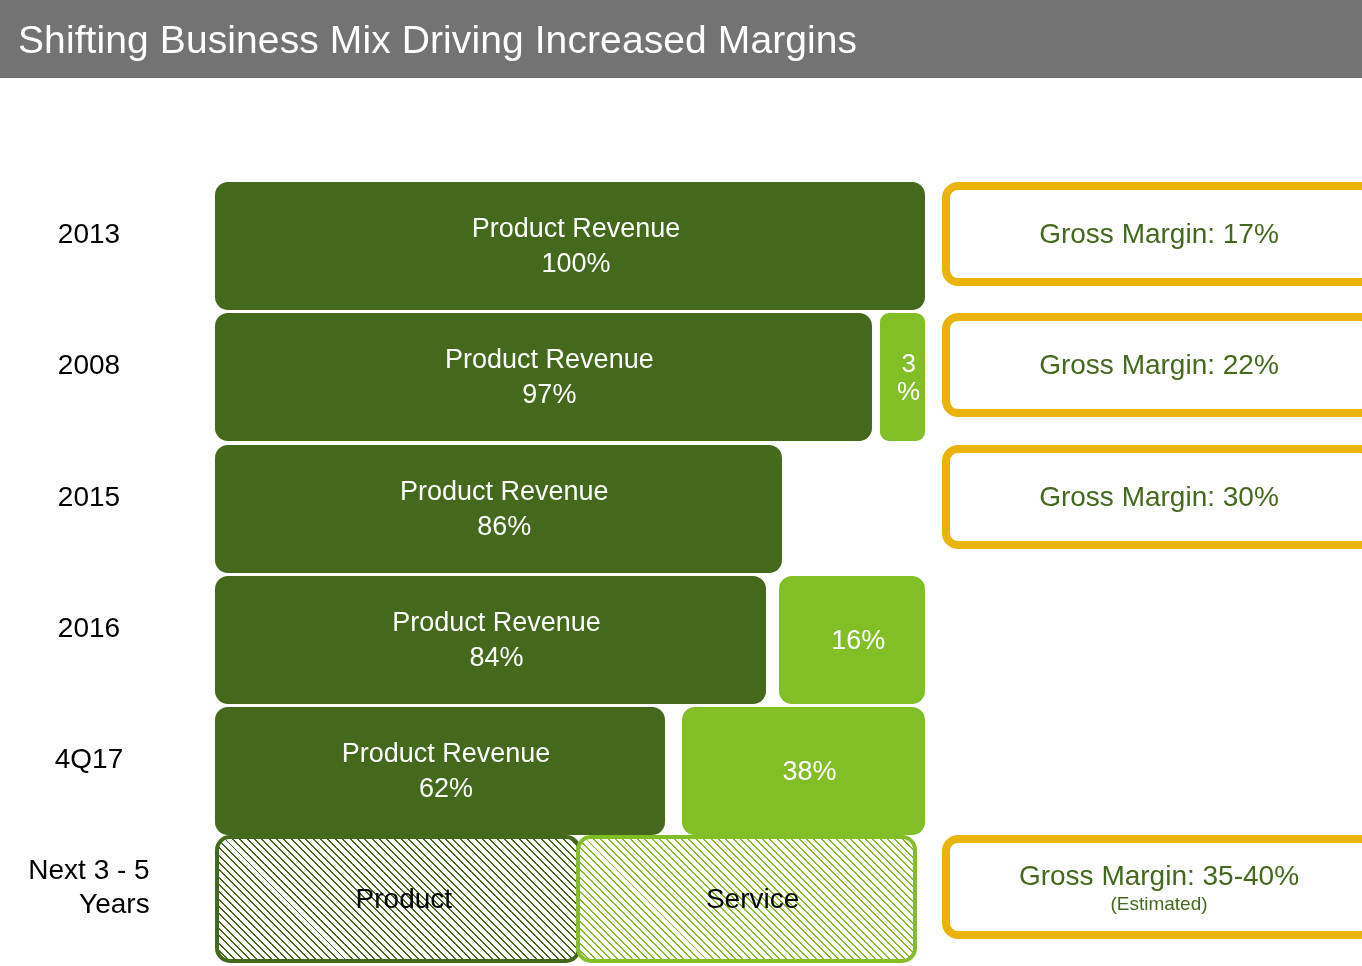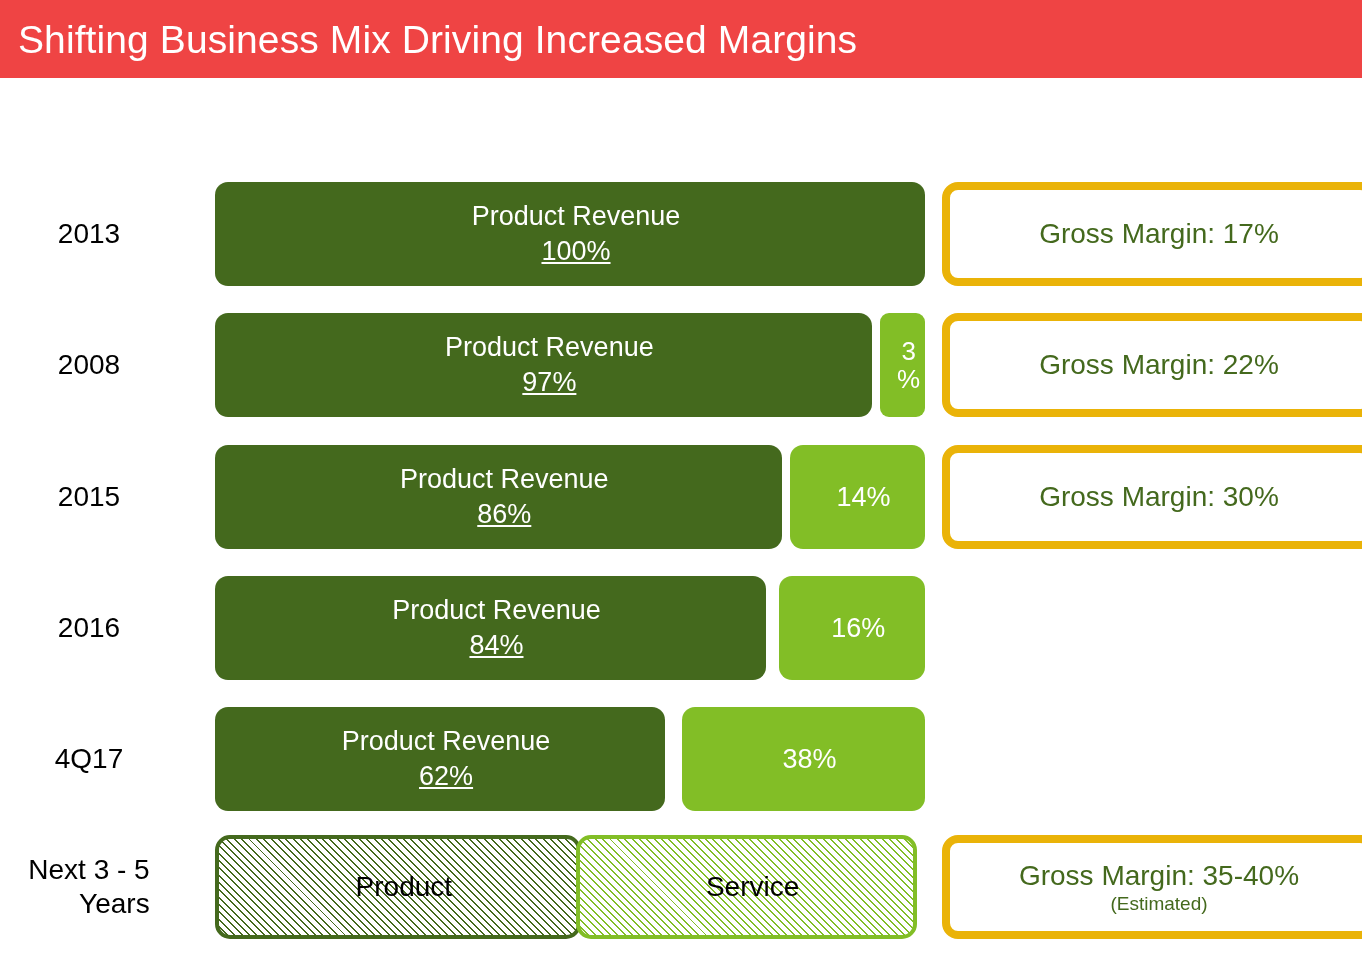--- a/index.html
+++ b/index.html
@@ -15,21 +15,21 @@
     position: relative;
   }
 
   
   .header-bar {
     position: absolute;
     left: 0;
     top: 0;
     width: 1362px;
     height: 78px;
-    background: #ef4444;
+    background: #737373;
     box-sizing: border-box;
   }
   .header-title {
     position: absolute;
     left: 18px;
     top: 50%;
     transform: translateY(-50%);
     color: #ffffff;
     font-size: 39px;
     font-weight: normal;
@@ -75,21 +75,21 @@
   .bar-track {
     position: absolute;
     left: 215px;
     top: 0;
     width: 710px;
     height: 104px;
   }
   .seg {
     position: absolute;
     top: 0;
-    height: 104px;
+    height: 128px;
     box-sizing: border-box;
     border-radius: 13px;
     display: flex;
     flex-direction: column;
     align-items: center;
     justify-content: center;
     color: #ffffff;
     font-size: 27px;
     line-height: 1.28;
     text-align: center;
@@ -97,21 +97,21 @@
     padding-left: 12px;
   }
   .seg-product {
     background: #44691d;
     left: 0;
   }
   .seg-service {
     background: #82be26;
     right: 0;
   }
-  .seg .line2 { display: block; text-decoration: underline; }
+  .seg .line2 { display: block; }
 
   
   .seg.narrow {
     font-size: 26px;
     line-height: 1.08;
     border-radius: 9px;
   }
 
   
   .seg-hatch {
@@ -206,23 +206,20 @@
         <div class="margin-main">Gross Margin: 22%</div>
       </div>
     </div>
     <div class="row" style="top: 367px; border-radius: 17px;">
       <div class="cat-label">2015</div>
       <div class="bar-track">
         <div class="seg seg-product" style="width: 79.8%;">
           <span>Product Revenue</span>
           <span class="line2">86%</span>
         </div>
-        <div class="seg seg-service" style="width: 19%;">
-          <span>14%</span>
-        </div>
       </div>
       <div class="margin-box">
         <div class="margin-main">Gross Margin: 30%</div>
       </div>
     </div>
     <div class="row" style="top: 498px;">
       <div class="cat-label">2016</div>
       <div class="bar-track">
         <div class="seg seg-product" style="width: 77.6%;">
           <span>Product Revenue</span>

